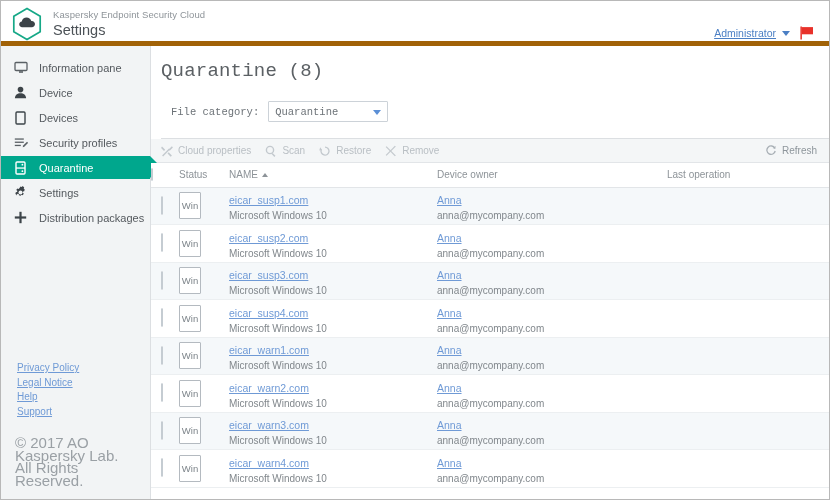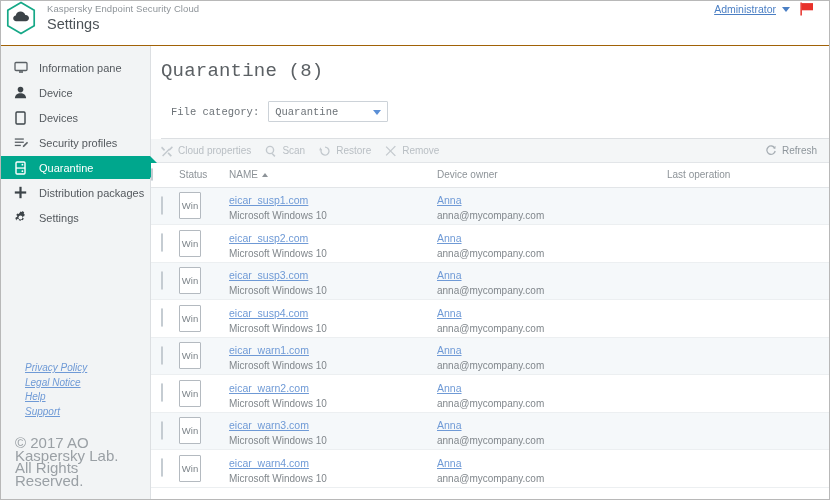--- a/index.html
+++ b/index.html
@@ -15,23 +15,23 @@
     background: #ffffff;
     border: 1px solid #b8b8b8;
     display: flex; flex-direction: column;
   }
 
   
   .topbar {
     height: 45px;
     flex: 0 0 45px;
     background: #ffffff;
-    border-bottom: 1px solid #a16207;
-    display: flex; align-items: flex-start;
-    padding: 0 14px 0 4px;
+    border-bottom: 5px solid #a16207;
+    display: flex; align-items: flex-end;
+    padding: 0 14px 0 10px;
     position: relative;
   }
   .brand { display: flex; align-items: center; gap: 10px; }
   .hexlogo { width: 32px; height: 34px; flex: 0 0 32px; }
   .brand-text { line-height: 1.15; }
   .brand-line1 {
     font-size: 9.5px; color: #8e9499; letter-spacing: .1px;
   }
   .brand-line2 {
     font-size: 14.5px; color: #4c5257; margin-top: 1px;
@@ -84,21 +84,21 @@
   .nav-item.active .nav-label { color: #ffffff; }
   .nav-item.active::after {
     content: "";
     position: absolute; right: -11px; top: 0;
     width: 0; height: 0;
     border-top: 11.5px solid transparent;
     border-bottom: 11.5px solid transparent;
     border-left: 11px solid #00a78d;
   }
   .nav-spacer { flex: 1; }
-  .sidelinks { padding: 0 0 10px 24px; font-style: italic; }
+  .sidelinks { padding: 0 0 10px 16px; }
   .sidelink {
     display: block;
     font-size: 10px; color: #6f9ad6; text-decoration: underline;
     line-height: 14.5px; cursor: pointer;
   }
   .copyright {
     padding: 8px 14px 12px 14px;
     font-size: 15px; color: #9aa0a5; line-height: 12.5px;
   }
 
@@ -298,35 +298,35 @@
             <circle cx="7.4" cy="3.7" r="0.9" fill="#ffffff"></circle>
             <circle cx="7.4" cy="10.2" r="0.9" fill="#ffffff"></circle>
           </svg>
         </span>
         <span class="nav-label">Quarantine</span>
       </div>
 
       <div class="nav-item">
         <span class="nav-ico">
           <svg width="13" height="13" viewBox="0 0 13 13">
+            <path d="M6.5 0.6l1.3.5.9-1 1.5 1.3-.5 1.2 1 .9-.5 1.8-1.3.2-.2 1.3 1.1.8-1 1.6-1.3-.4-.9 1-1.7-.6-.1-1.3-1.3-.2-.7 1.1L2.2 10l.3-1.3-1.1-.7.4-1.8 1.3-.1.2-1.3L2.2 3.9 3.4 2.4l1.2.5.9-1z" fill="#3d4449"></path>
+            <circle cx="6.5" cy="6.4" r="2" fill="#f2f4f5"></circle>
+          </svg>
+        </span>
+        <span class="nav-label">Settings</span>
+      </div>
+
+      <div class="nav-item">
+        <span class="nav-ico">
+          <svg width="13" height="13" viewBox="0 0 13 13">
             <rect x="5.4" y="0.8" width="2.2" height="11.4" fill="#3d4449"></rect>
             <rect x="0.8" y="5.4" width="11.4" height="2.2" fill="#3d4449"></rect>
           </svg>
         </span>
         <span class="nav-label">Distribution packages</span>
-      </div>
-
-      <div class="nav-item">
-        <span class="nav-ico">
-          <svg width="13" height="13" viewBox="0 0 13 13">
-            <path d="M6.5 0.6l1.3.5.9-1 1.5 1.3-.5 1.2 1 .9-.5 1.8-1.3.2-.2 1.3 1.1.8-1 1.6-1.3-.4-.9 1-1.7-.6-.1-1.3-1.3-.2-.7 1.1L2.2 10l.3-1.3-1.1-.7.4-1.8 1.3-.1.2-1.3L2.2 3.9 3.4 2.4l1.2.5.9-1z" fill="#3d4449"></path>
-            <circle cx="6.5" cy="6.4" r="2" fill="#f2f4f5"></circle>
-          </svg>
-        </span>
-        <span class="nav-label">Settings</span>
       </div>
 
       <div class="nav-spacer"></div>
 
       <div class="sidelinks">
         <span class="sidelink">Privacy Policy</span>
         <span class="sidelink">Legal Notice</span>
         <span class="sidelink">Help</span>
         <span class="sidelink">Support</span>
       </div>

